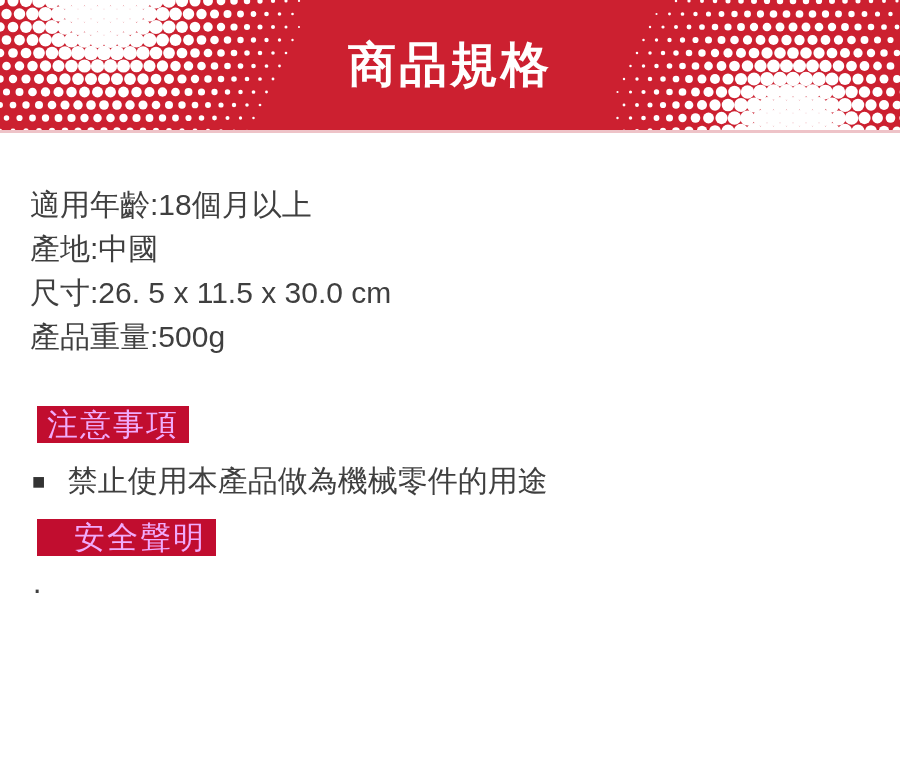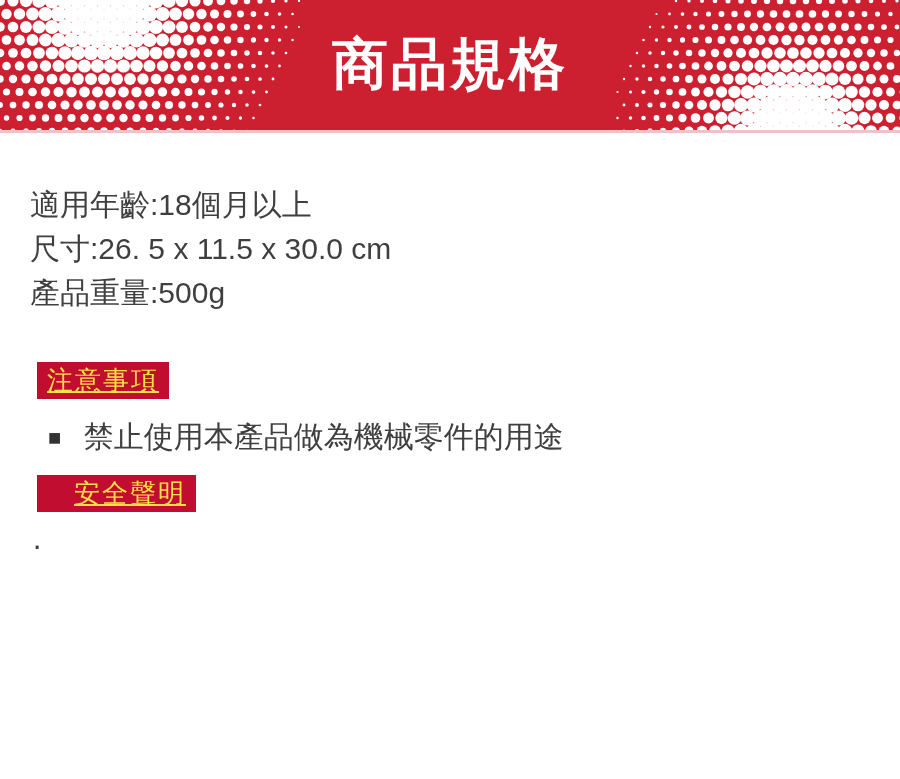--- a/index.html
+++ b/index.html
@@ -25,21 +25,21 @@
     background:var(--banner-red);
     overflow:hidden;
     display:flex;align-items:center;justify-content:center;
     border-bottom:3px solid #eec3c8;
     box-sizing:border-box;
   }
   .banner svg{position:absolute;left:0;top:0;width:900px;height:133px;}
   .banner h1{
     position:relative;
     margin:0;
-    font-size:56px;
+    font-size:48px;
     font-weight:700;
     letter-spacing:3px;
     color:#ffffff;
     z-index:2;
     text-align:center;
   }
 
   
   .specs{
     list-style:none;
@@ -48,34 +48,33 @@
     font-size:30px;
     line-height:44px;
     color:var(--text-gray);
   }
 
   
   .section-label{
     display:inline-block;
     margin-left:37px;
     background:var(--label-red);
-    color:#fde047;
-    font-size:26px;
+    color:#f0abfc;
+    font-size:31px;
     line-height:37px;
     padding:0 10px;
     letter-spacing:2px;
-    text-decoration:underline;
   }
   .section-label.notice{margin-top:43px;}
   .section-label.safety{margin-top:14px;padding-left:37px;}
 
   
   .bullets{
     list-style:none;
-    margin:14px 0 0 48px;
+    margin:14px 0 0 32px;
     padding:0;
     font-size:30px;
     line-height:47px;
   }
   .bullets .sq{
     display:inline-block;
     font-size:22px;
     color:#333333;
     margin-right:14px;
     vertical-align:2px;
@@ -580,20 +579,21 @@
         <circle cx="858" cy="131" r="6.53" fill="#ffffff"></circle>
         <circle cx="871" cy="131" r="5.85" fill="#ffffff"></circle>
         <circle cx="884" cy="131" r="5.17" fill="#ffffff"></circle>
         <circle cx="897" cy="131" r="4.51" fill="#ffffff"></circle>
       </svg>
     <h1>商品規格</h1>
   </header>
 
   <ul class="specs">
     <li>適用年齡:18個月以上</li>
+    <li>產地:中國</li>
     <li>尺寸:26. 5 x 11.5 x 30.0 cm</li>
     <li>產品重量:500g</li>
   </ul>
 
   <div>
     <div class="section-label notice">注意事項</div>
   </div>
 
   <ul class="bullets">
     <li>

